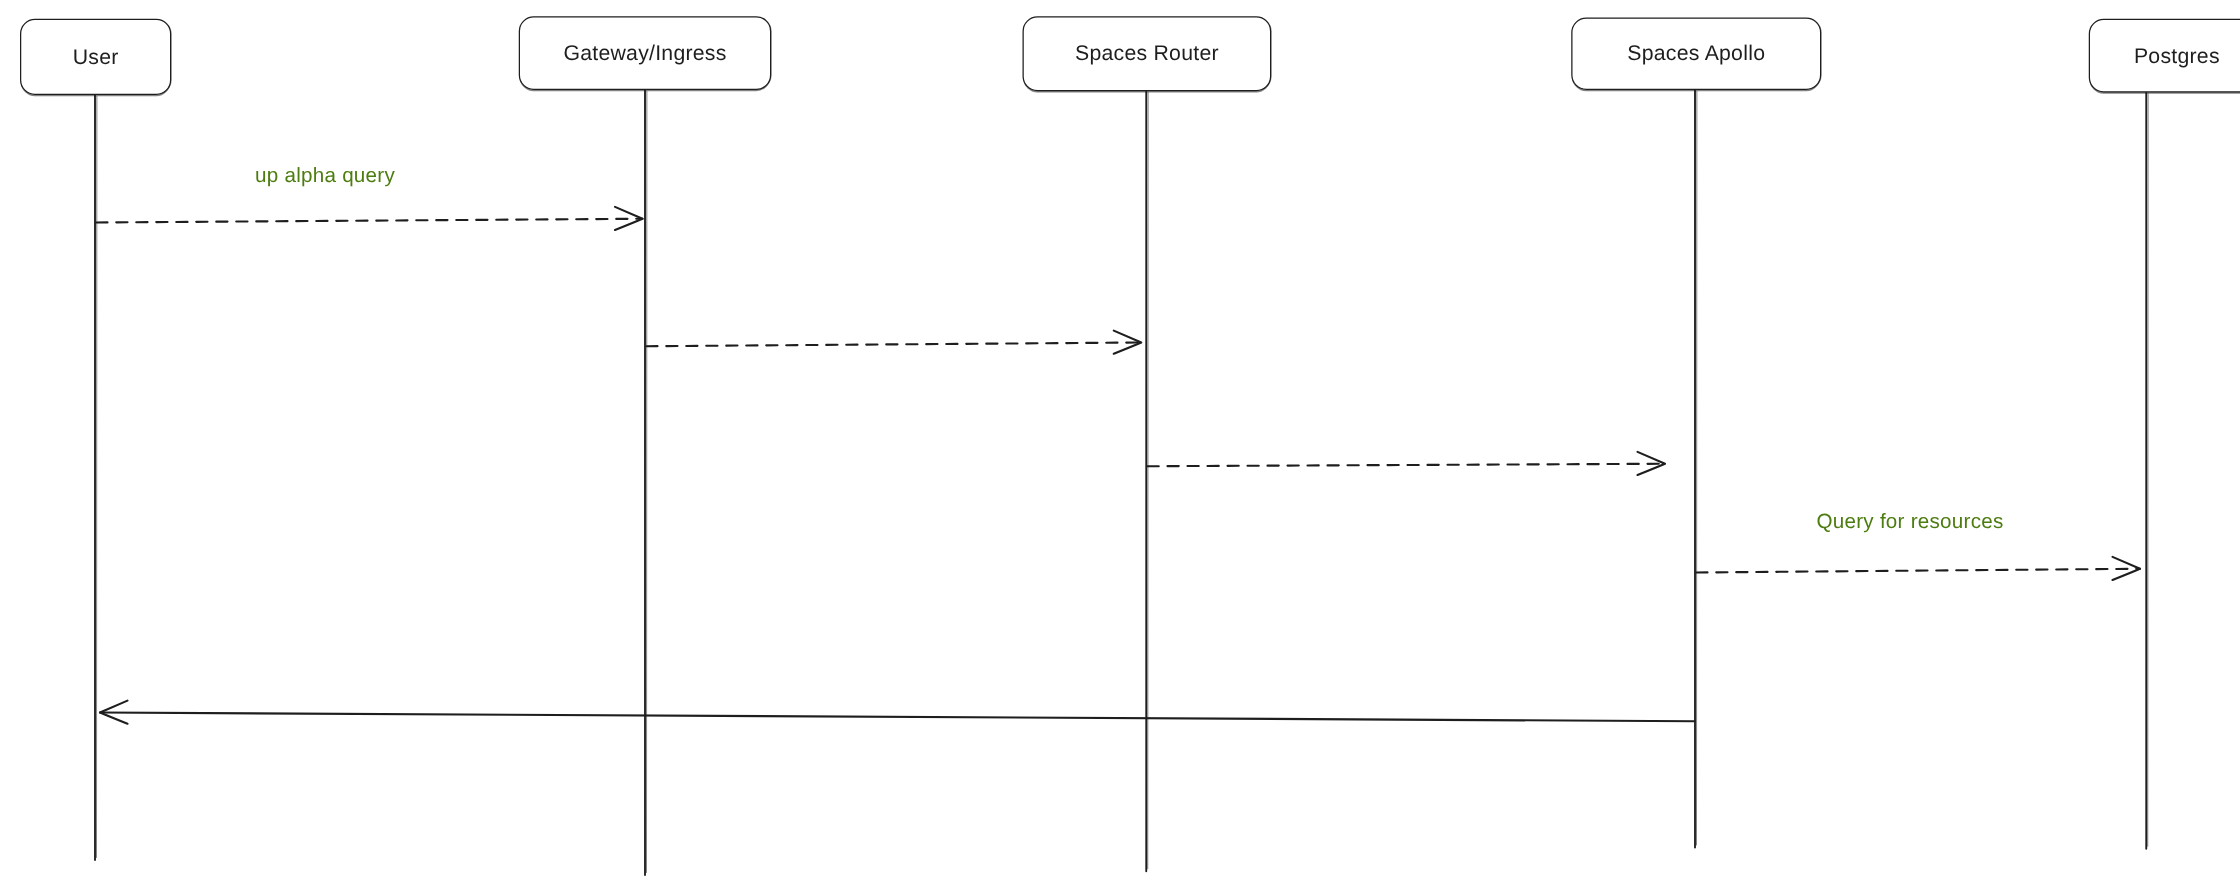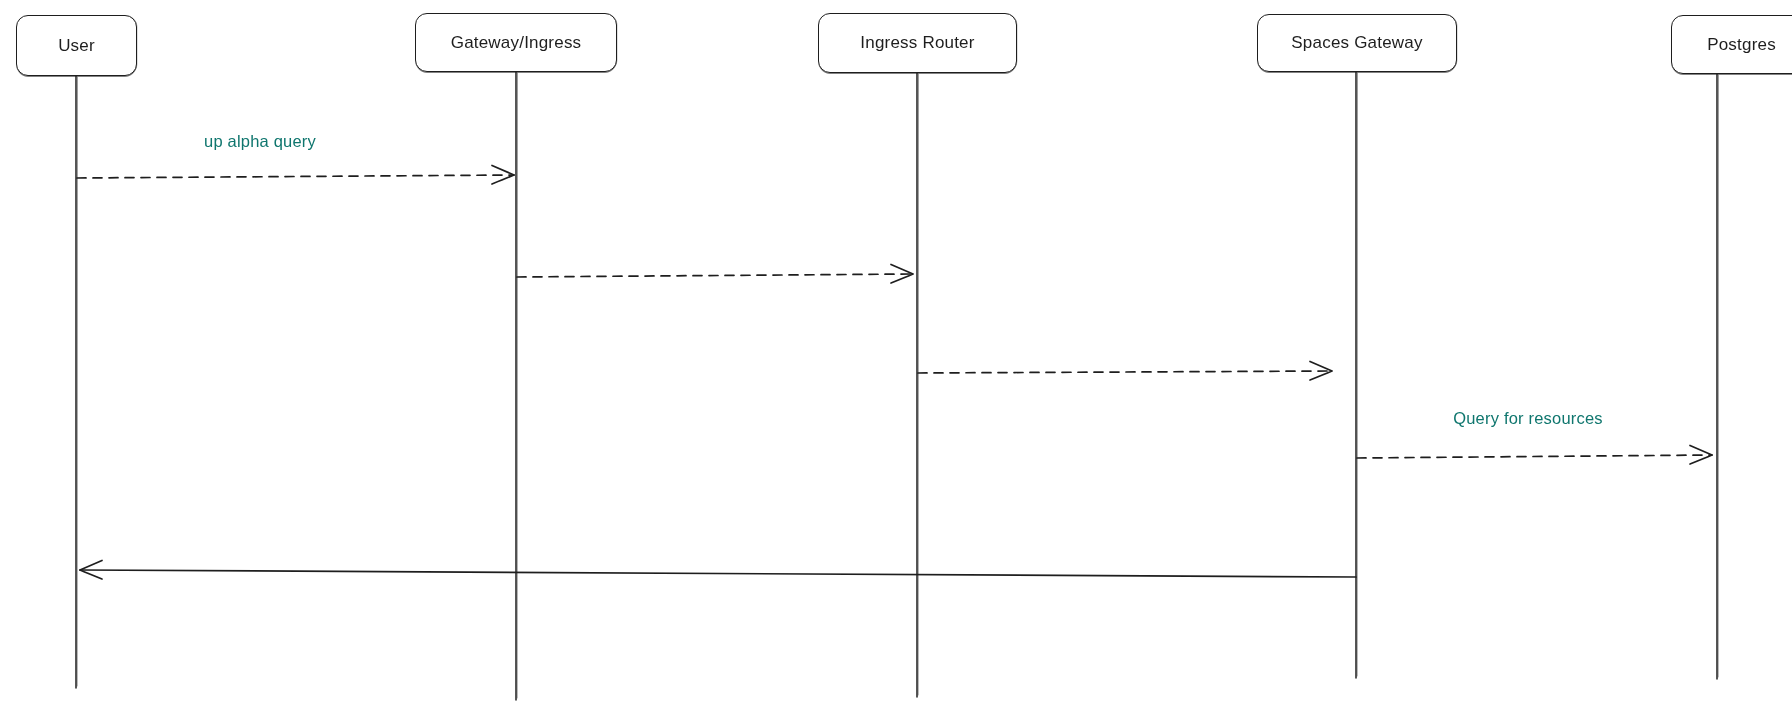--- a/index.html
+++ b/index.html
@@ -51,21 +51,21 @@
   .actor-label {
     font-size: 17px;
     color: #1e1e1e;
     letter-spacing: 0.2px;
     white-space: nowrap;
   }
   .msg-label {
     position: absolute;
     transform: translate(-50%, -50%);
     font-size: 16.5px;
-    color: #0f766e;
+    color: #4d7c0f;
     letter-spacing: 0.2px;
     white-space: nowrap;
     z-index: 2;
   }
 </style>
 </head>
 <body>
 
 <div class="stage">
 
@@ -92,24 +92,24 @@
       <path d="M 102 560.5 Q 87 567 80 570 M 102 579 Q 87 573 80 570" class="arrow-head" stroke="#1e1e1e"></path>
     </svg>
 
   <div class="actor-box" style="left: 16px; top: 15px; width: 121px; height: 61px;">
     <span class="actor-label">User</span>
   </div>
   <div class="actor-box" style="left: 415px; top: 13px; width: 202px; height: 59px;">
     <span class="actor-label">Gateway/Ingress</span>
   </div>
   <div class="actor-box" style="left: 818px; top: 13px; width: 199px; height: 60px;">
-    <span class="actor-label">Ingress Router</span>
+    <span class="actor-label">Spaces Router</span>
   </div>
   <div class="actor-box" style="left: 1257px; top: 14px; width: 200px; height: 58px;">
-    <span class="actor-label">Spaces Gateway</span>
+    <span class="actor-label">Spaces Apollo</span>
   </div>
   <div class="actor-box" style="left: 1636px; top: 15px; width: 141px; height: 59px; margin-left: 35px;">
     <span class="actor-label">Postgres</span>
   </div>
 
   <div class="msg-label" style="left: 260px; top: 141px;">up alpha query</div>
   <div class="msg-label" style="left: 1512px; top: 418px; margin-left: 16px;">Query for resources</div>
 
 </div>
 

